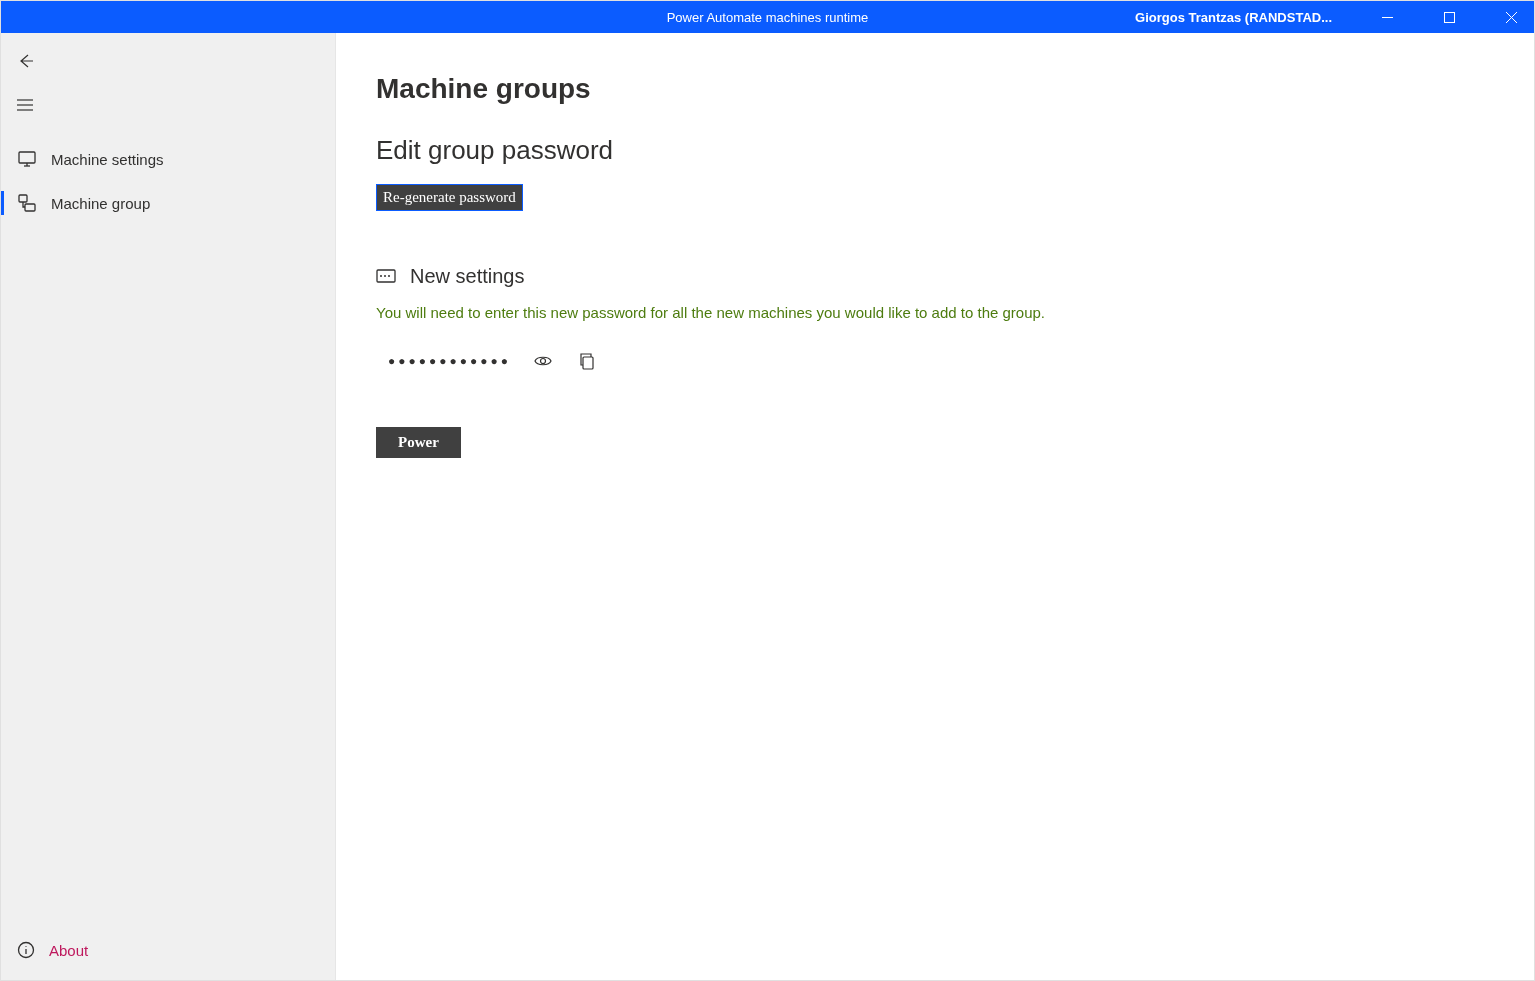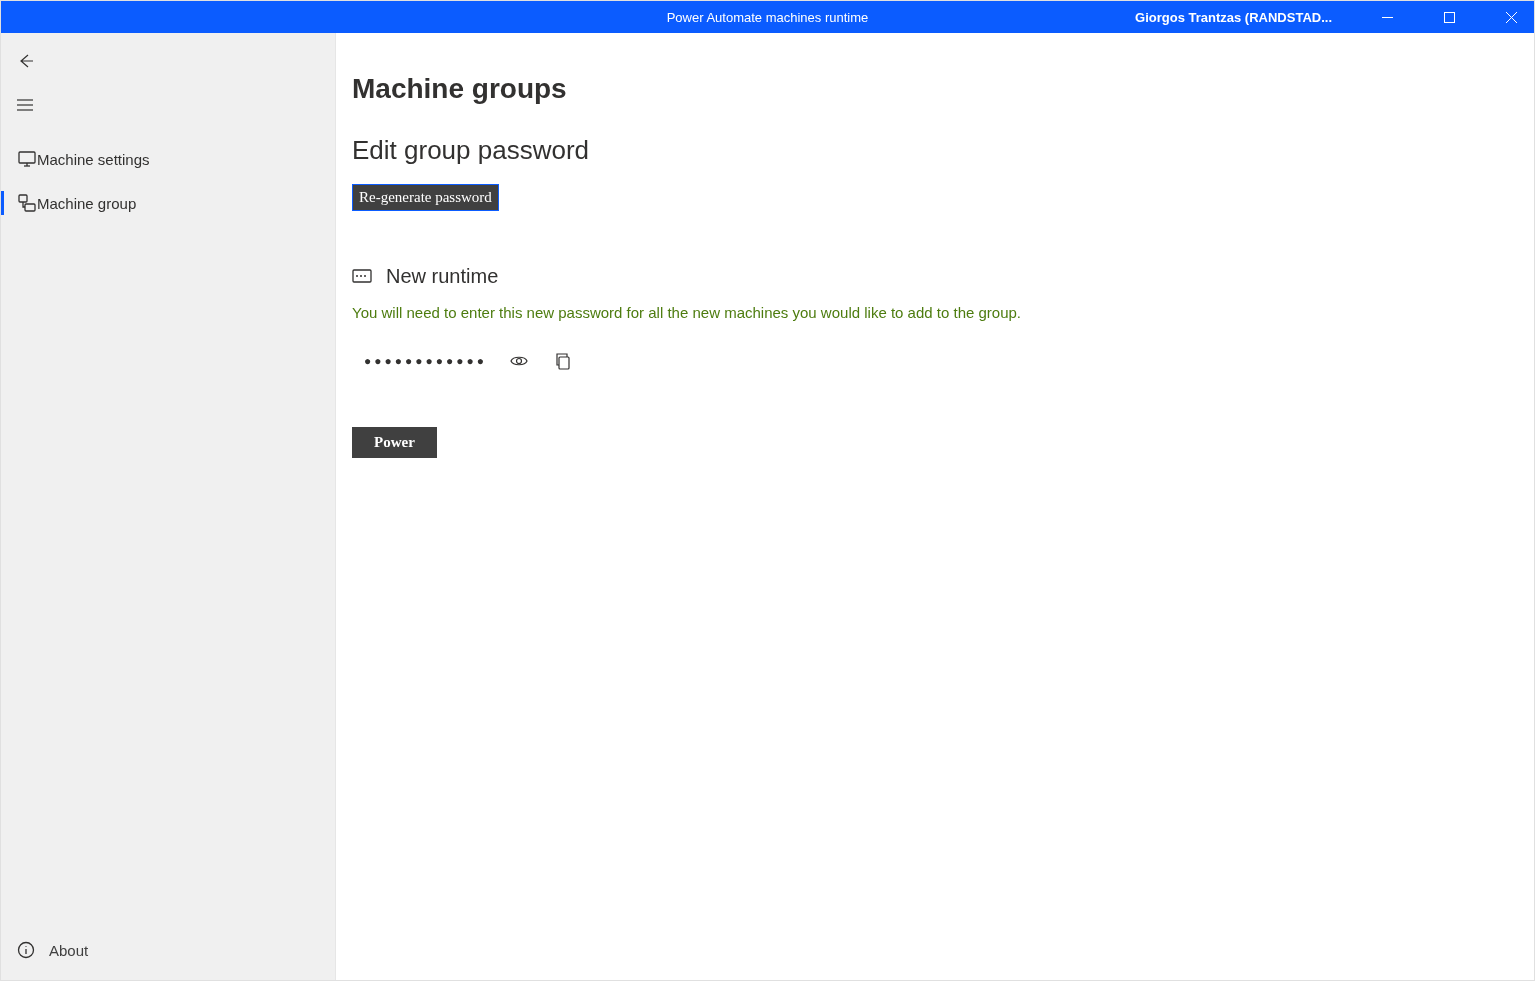--- a/index.html
+++ b/index.html
@@ -85,20 +85,21 @@
     .nav-items {
       margin-top: 10px;
       display: flex;
       flex-direction: column;
     }
     .nav-item {
       height: 44px;
       display: flex;
       align-items: center;
       padding-left: 16px;
+      gap: 14px;
       cursor: pointer;
       font-size: 15px;
       color: #323130;
       position: relative;
     }
     .nav-item.active::before {
       content: '';
       position: absolute;
       left: 0;
       top: 10px;
@@ -119,26 +120,26 @@
       padding-bottom: 10px;
     }
     .footer-item {
       height: 40px;
       display: flex;
       align-items: center;
       padding-left: 16px;
       gap: 14px;
       cursor: pointer;
       font-size: 15px;
-      color: #404040;
+      color: #be185d;
     }
     .footer-item svg { stroke: #323130; fill: none; stroke-width: 1.3; }
     .content {
       flex: 1;
-      padding: 40px 40px 40px 16px;
+      padding: 40px 40px 40px 40px;
       background: #fff;
       overflow-y: auto;
     }
     .page-title {
       font-size: 28px;
       font-weight: 600;
       color: #323130;
       margin-bottom: 30px;
     }
     .section-title {
@@ -292,21 +293,21 @@
       <button class="btn-primary">Re-generate password</button>
 
       <div class="np-section">
         <div class="np-header">
           <svg width="20" height="16" style="stroke:#323130;fill:none;stroke-width:1.3">
               <rect x="1" y="1" width="18" height="12" rx="1"></rect>
               <circle cx="5" cy="7" r="1" fill="#323130" stroke="none"></circle>
               <circle cx="9" cy="7" r="1" fill="#323130" stroke="none"></circle>
               <circle cx="13" cy="7" r="1" fill="#323130" stroke="none"></circle>
             </svg>
-          <span class="np-title">New runtime</span>
+          <span class="np-title">New settings</span>
         </div>
         <p class="np-desc">You will need to enter this new password for all the new machines you would like to add to the group.</p>
 
         <div class="pw-row">
           <span class="pw-dots">●●●●●●●●●●●●</span>
           <div class="pw-icon-btn">
             <svg width="20" height="20">
                 <path d="M2 10 C4 5 16 5 18 10 C16 15 4 15 2 10 Z"></path>
                 <circle cx="10" cy="10" r="2.5"></circle>
               </svg>

